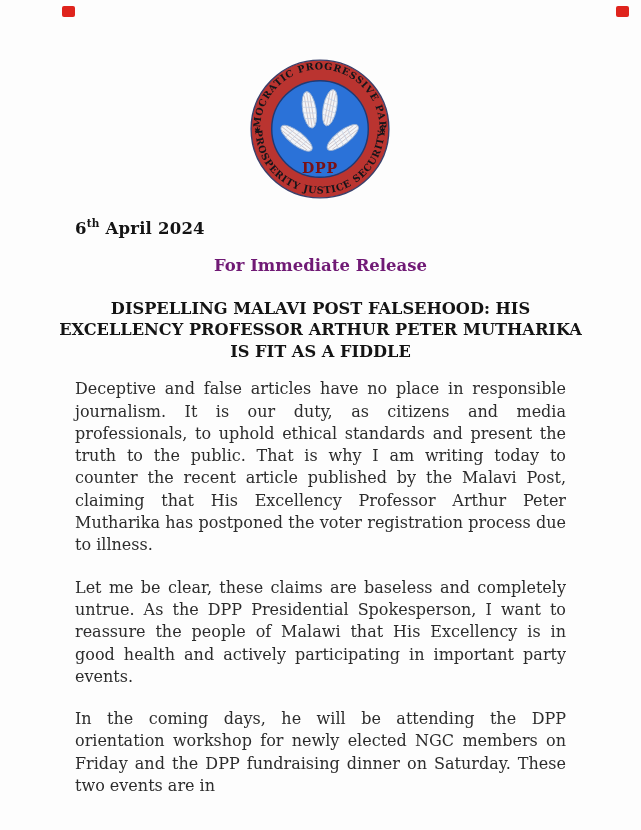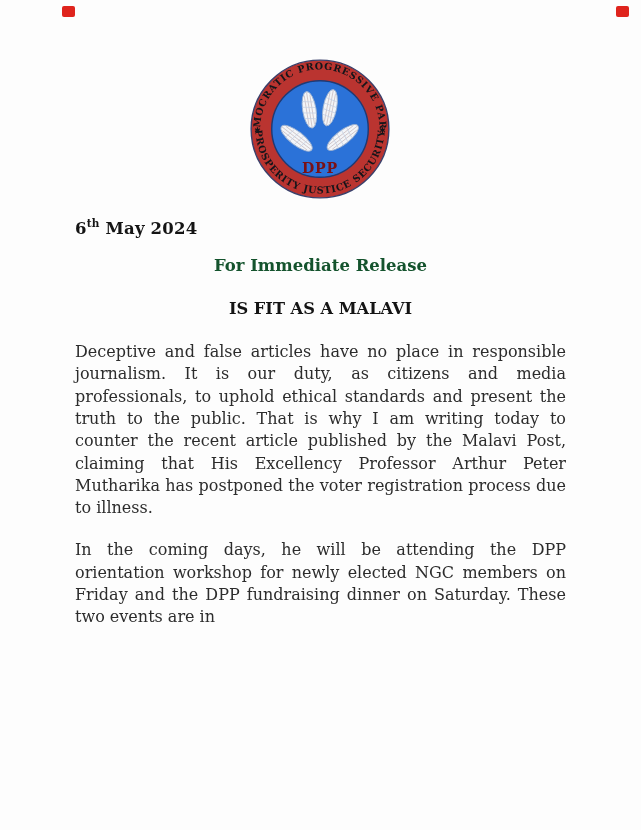--- a/index.html
+++ b/index.html
@@ -36,36 +36,36 @@
     position:absolute; left:75px; top:212px; width:491px;
   }
   .date-line {
     font-weight:bold; font-size:16.5px; line-height:22px;
     color:#141414; letter-spacing:0.2px;
   }
   .date-line sup { font-size:10.5px;margin-top:24px; }
   .release-line {
     margin-top:15px;
     text-align:center; font-weight:bold; font-size:16.5px; line-height:22px;
-    color:#14532d;
+    color:#701a75;
   }
   .doc-title {
     margin-top:21px;
     display:flex; flex-direction:column; align-items:center;
     font-weight:bold; font-size:16.2px; line-height:21.6px;
     color:#141414; text-align:center;
   }
   .doc-title .tline { white-space:nowrap; }
   .body-text p {
     margin:0 0 20px 0;
     font-size:16px; line-height:22.3px;
     text-align:justify;
     color:#2c2c2c;
   }
-  .body-text p:first-child { margin-top:22px; }
+  .body-text p:first-child { margin-top:16px; }
 </style>
 </head>
 <body>
 
 <div class="page">
 
   <div class="corner-mark left" style="background: rgb(223, 36, 29);"></div>
   <div class="corner-mark right" style="background: rgb(223, 36, 29);"></div>
 
   <div class="logo-wrap">
@@ -107,28 +107,31 @@
         <path d="M0,-26 L0,26 M-4,-22 L-4,22 M4,-22 L4,22" stroke="#c6b9bd" stroke-width="1" fill="none"></path>
         <path d="M-8,-13 L8,-10 M-9,-5 L9,-2 M-9,3 L9,6 M-8,11 L8,14" stroke="#c3cfe3" stroke-width="1" fill="none"></path>
       </g>
 
       <text x="100" y="162" font-size="20" font-weight="bold" fill="#7a1115" text-anchor="middle" letter-spacing="1" font-family="&quot;DejaVu Serif&quot;,&quot;Liberation Serif&quot;,serif">DPP</text>
     </svg>
   </div>
 
   <div class="content">
     <div class="date-line">
-      <span>6</span><sup>th</sup><span> May 2024</span>
+      <span>6</span><sup>th</sup><span> April 2024</span>
     </div>
 
     <div class="release-line">For Immediate Release</div>
 
     <div class="doc-title">
-      <div class="tline">IS FIT AS A MALAVI</div>
+      <div class="tline">DISPELLING MALAVI POST FALSEHOOD: HIS</div>
+      <div class="tline">EXCELLENCY PROFESSOR ARTHUR PETER MUTHARIKA</div>
+      <div class="tline">IS FIT AS A FIDDLE</div>
     </div>
 
     <div class="body-text">
       <p>Deceptive and false articles have no place in responsible journalism. It is our duty, as citizens and media professionals, to uphold ethical standards and present the truth to the public. That is why I am writing today to counter the recent article published by the Malavi Post, claiming that His Excellency Professor Arthur Peter Mutharika has postponed the voter registration process due to illness.</p>
+      <p>Let me be clear, these claims are baseless and completely untrue. As the DPP Presidential Spokesperson, I want to reassure the people of Malawi that His Excellency is in good health and actively participating in important party events.</p>
       <p>In the coming days, he will be attending the DPP orientation workshop for newly elected NGC members on Friday and the DPP fundraising dinner on Saturday. These two events are in</p>
     </div>
   </div>
 
 </div>
 
 </body></html>

